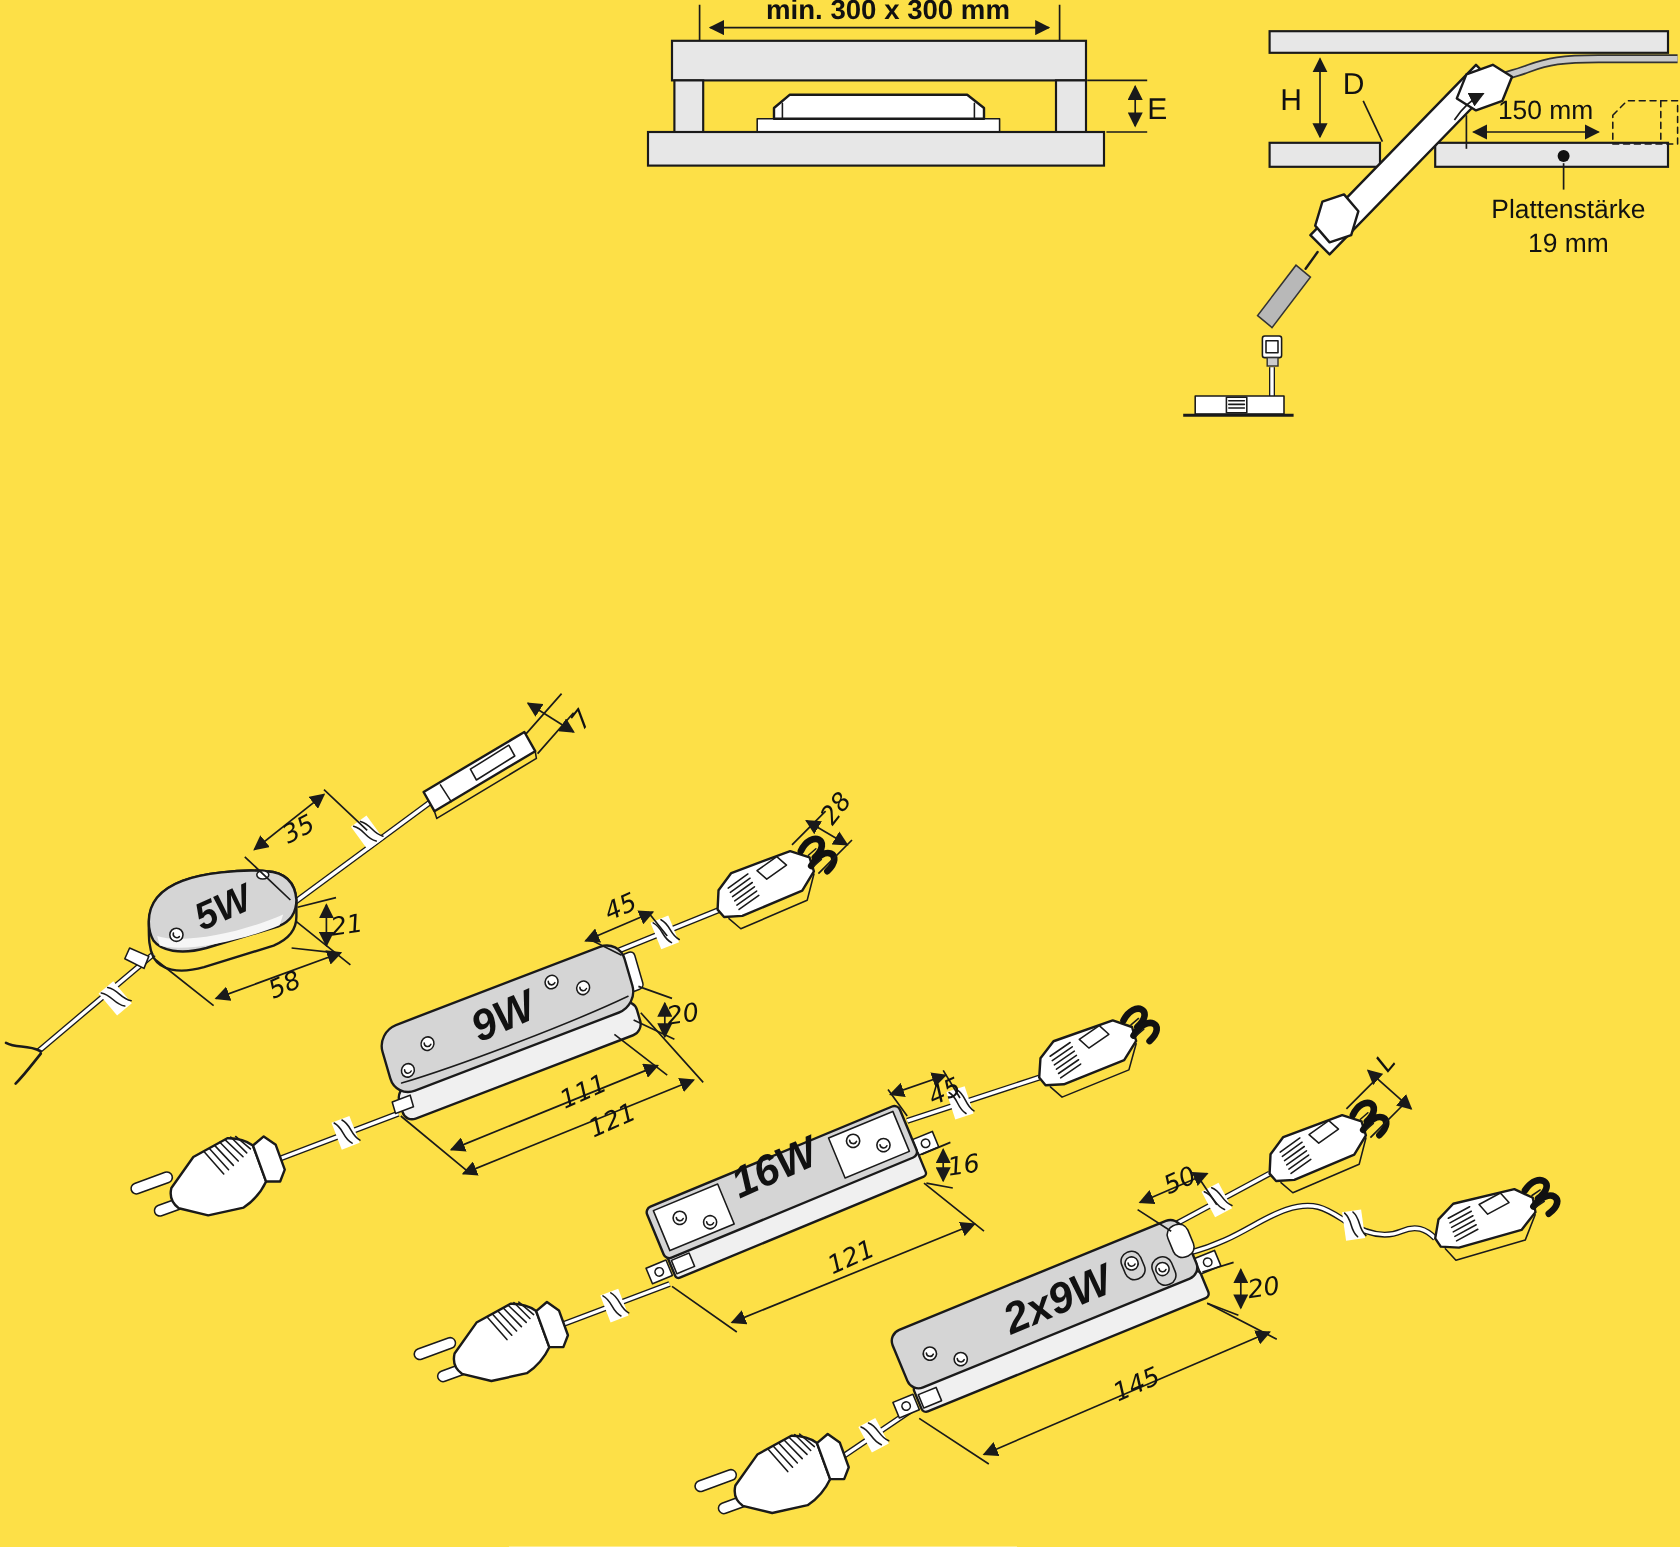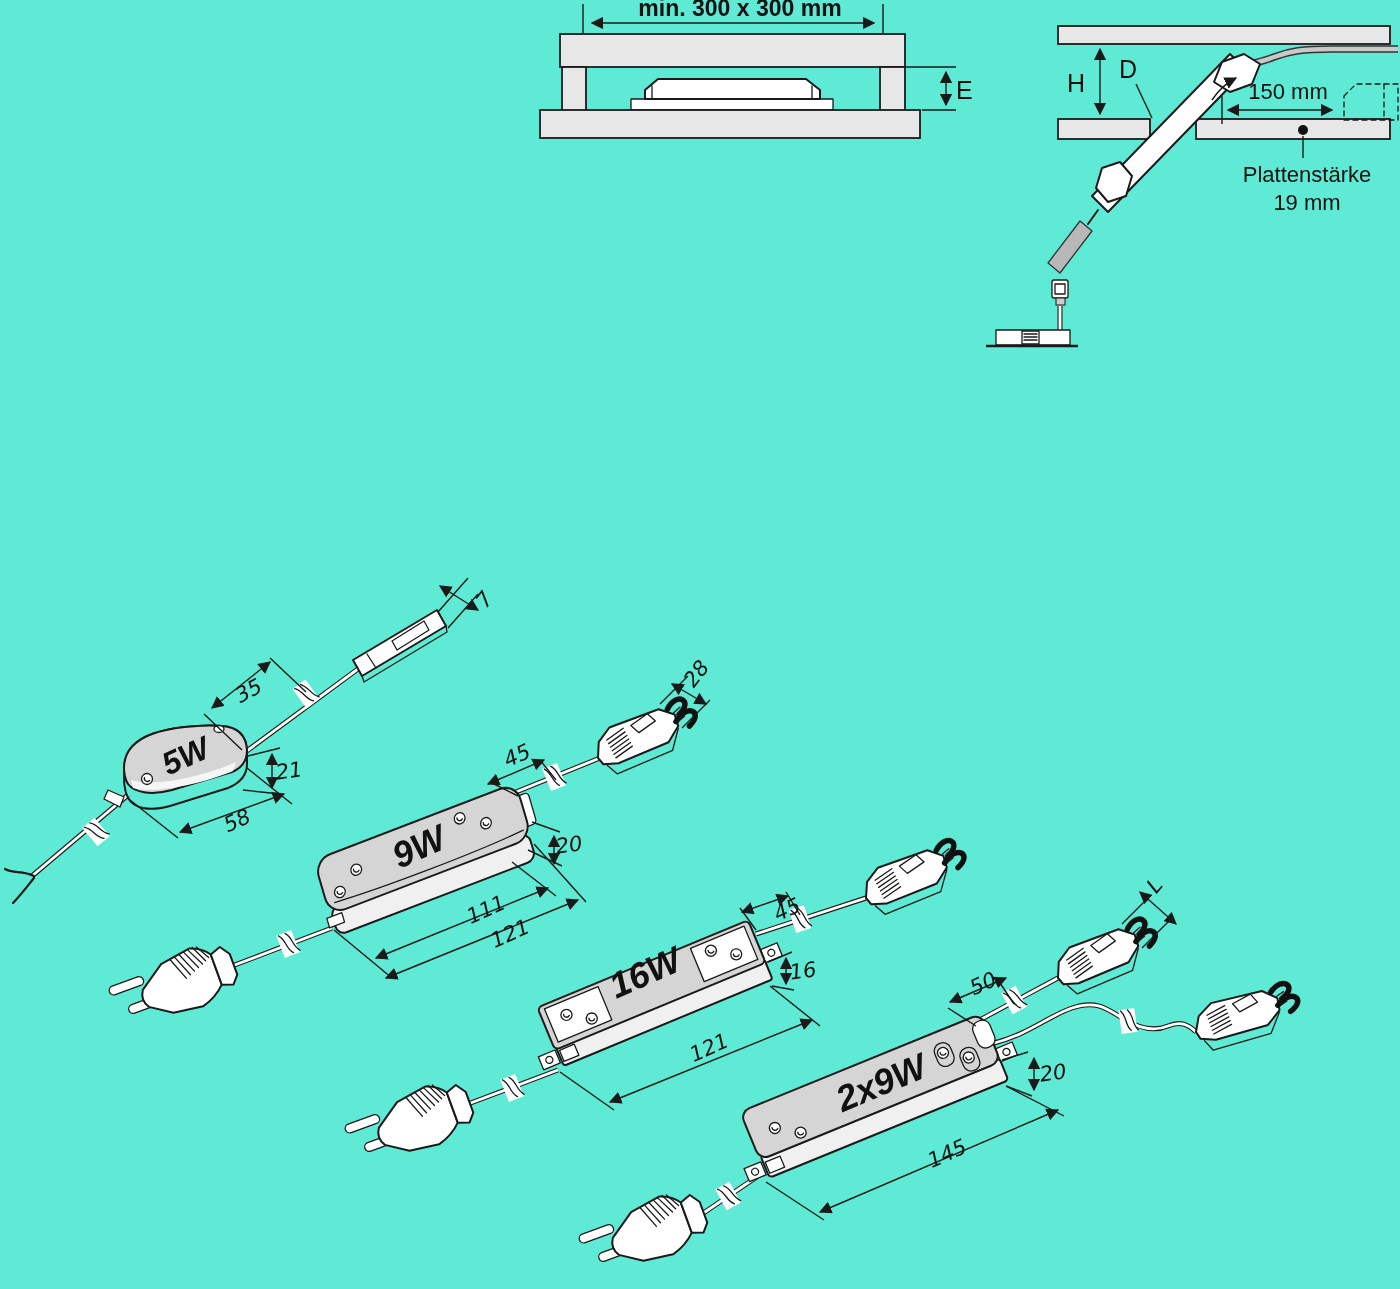--- a/index.html
+++ b/index.html
@@ -1,16 +1,16 @@
 <!DOCTYPE html>
 <html><head>
 <meta charset="utf-8">
 <style>
   html,body{margin:0;padding:0;background:#fff;}
-  .canvas{position:relative;width:1400px;height:1289px;background:#5eead4;overflow:hidden;
+  .canvas{position:relative;width:1400px;height:1289px;background:#fde047;overflow:hidden;
           font-family:"Liberation Sans", sans-serif;}
   svg{display:block}
   .ln{fill:none;stroke:#1a1a1a;stroke-width:2;stroke-linejoin:round;stroke-linecap:round}
   .thin{stroke-width:1.3}
   .dim{fill:none;stroke:#1a1a1a;stroke-width:1.4}
   .panel{fill:#e7e7e7;stroke:#1a1a1a;stroke-width:1.8}
   .white{fill:#fff}
   .grayface{fill:#d5d5d5}
   .lightface{fill:#f0f0f0}
   .cabO{fill:none;stroke:#1a1a1a;stroke-width:5}

